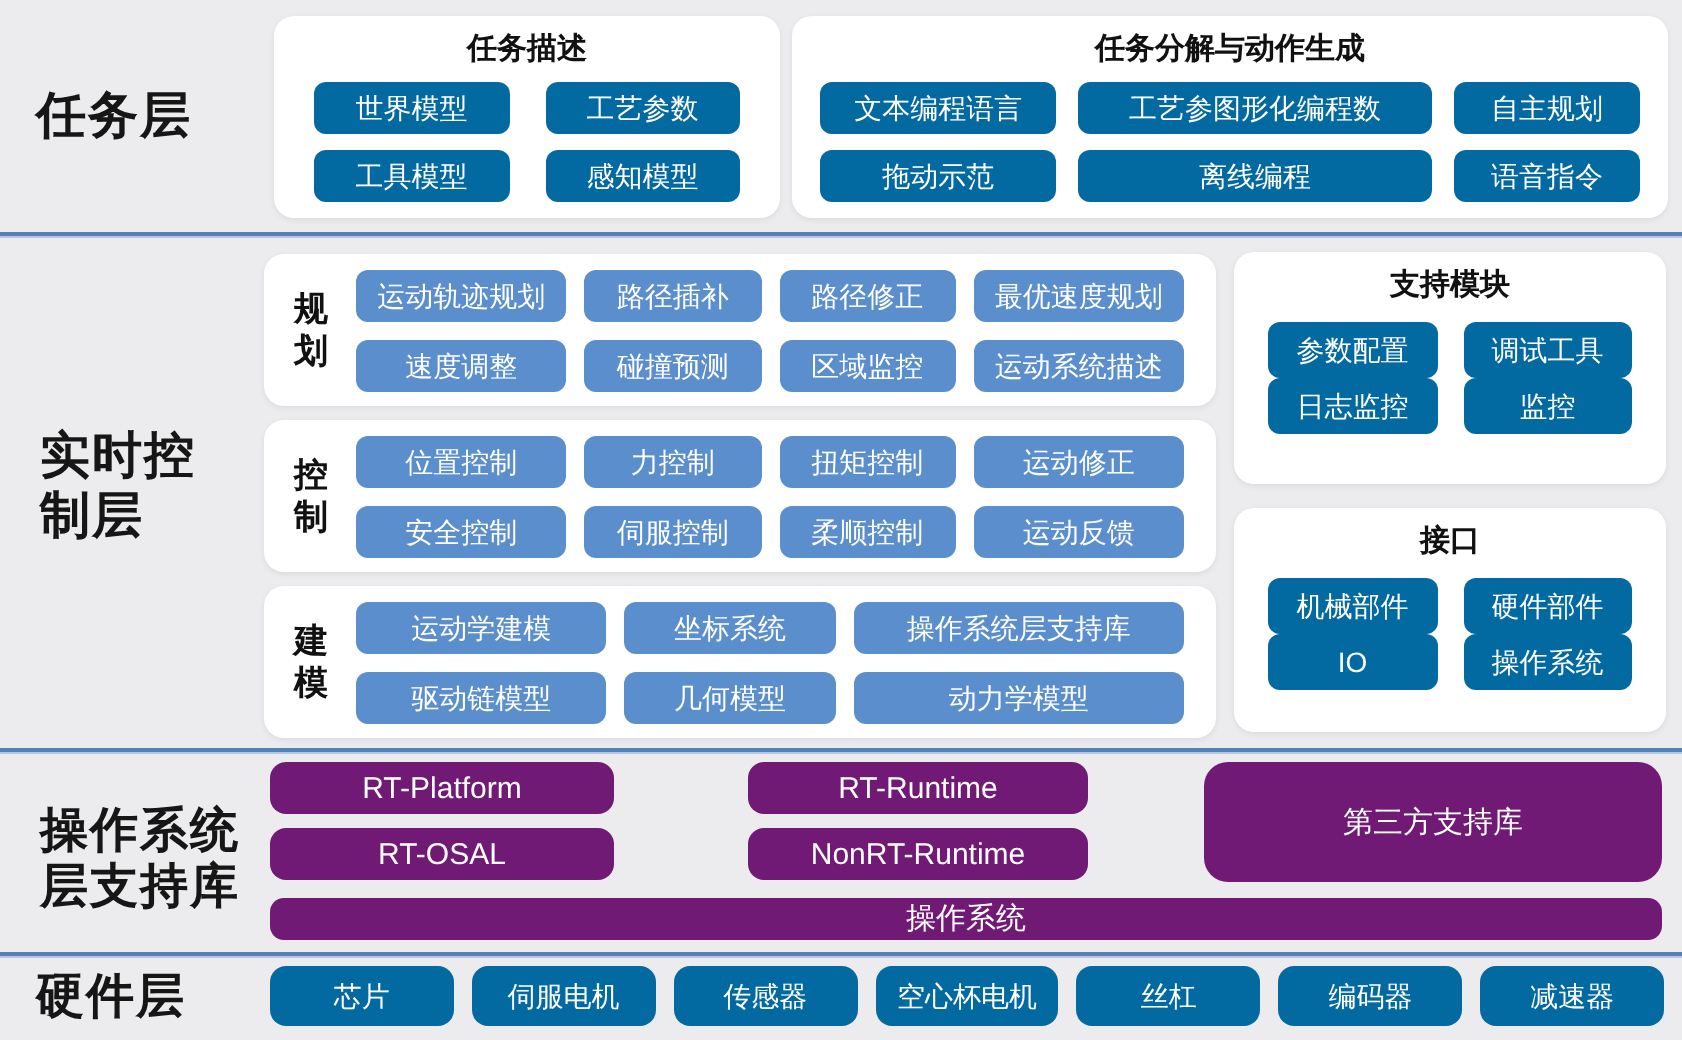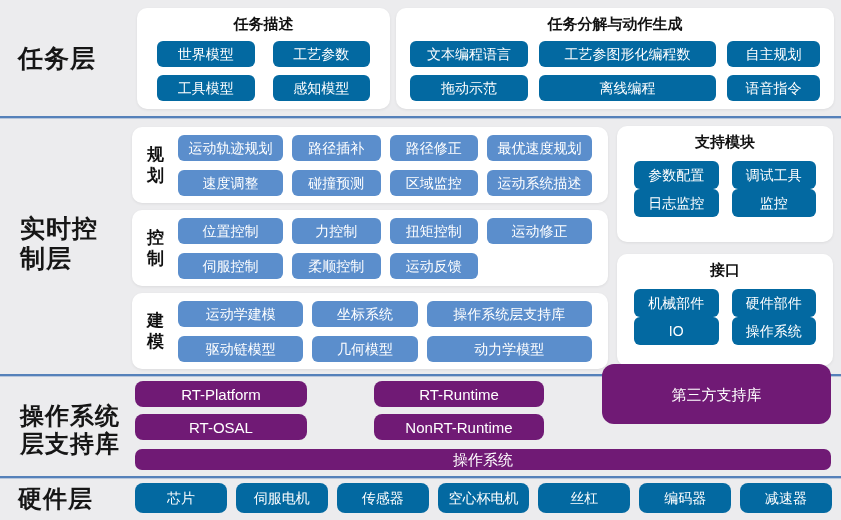--- a/index.html
+++ b/index.html
@@ -127,21 +127,21 @@
   
   .os-btn {
     position: absolute;
     border-radius: 8px;
     font-size: 15px;
   }
   #os-rt-platform   { left: 135px; top: 381px; width: 172px; height: 26px; }
   #os-rt-osal       { left: 135px; top: 414px; width: 172px; height: 26px; }
   #os-rt-runtime    { left: 374px; top: 381px; width: 170px; height: 26px; }
   #os-nonrt-runtime { left: 374px; top: 414px; width: 170px; height: 26px; }
-  #os-thirdparty    { left: 602px; top: 364px; width: 229px; height: 60px; border-radius: 12px; }
+  #os-thirdparty    { left: 602px; top: 381px; width: 229px; height: 60px; border-radius: 12px; }
   #os-bar           { left: 135px; top: 449px; width: 696px; height: 21px; border-radius: 7px; }
 
   
   #hardware-row {
     position: absolute;
     left: 135px;
     top: 483px;
     width: 697px;
     height: 30px;
     display: flex;
@@ -197,20 +197,21 @@
     </div>
   </div>
 
   <div class="panel rt-panel" id="panel-control">
     <div class="v-label">控制</div>
     <div class="rt-grid cols-4">
       <div class="btn btn-blue">位置控制</div>
       <div class="btn btn-blue">力控制</div>
       <div class="btn btn-blue">扭矩控制</div>
       <div class="btn btn-blue">运动修正</div>
+      <div class="btn btn-blue">安全控制</div>
       <div class="btn btn-blue">伺服控制</div>
       <div class="btn btn-blue">柔顺控制</div>
       <div class="btn btn-blue">运动反馈</div>
     </div>
   </div>
 
   <div class="panel rt-panel" id="panel-modeling">
     <div class="v-label">建模</div>
     <div class="rt-grid cols-3">
       <div class="btn btn-blue">运动学建模</div>

